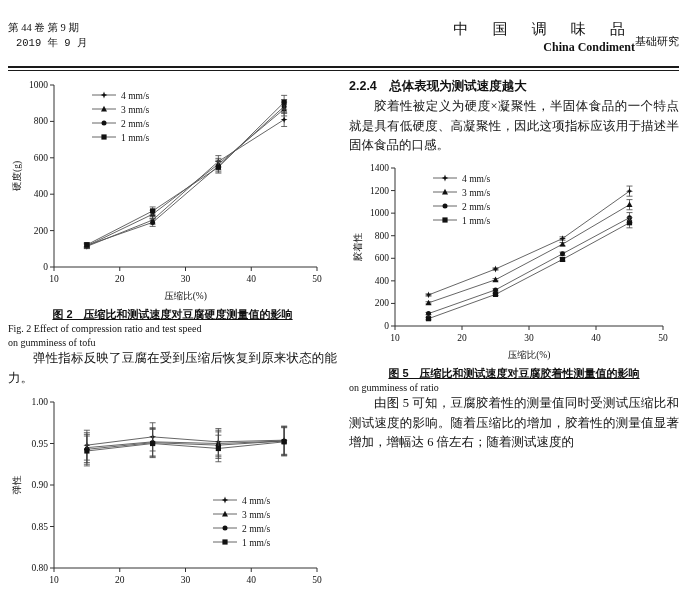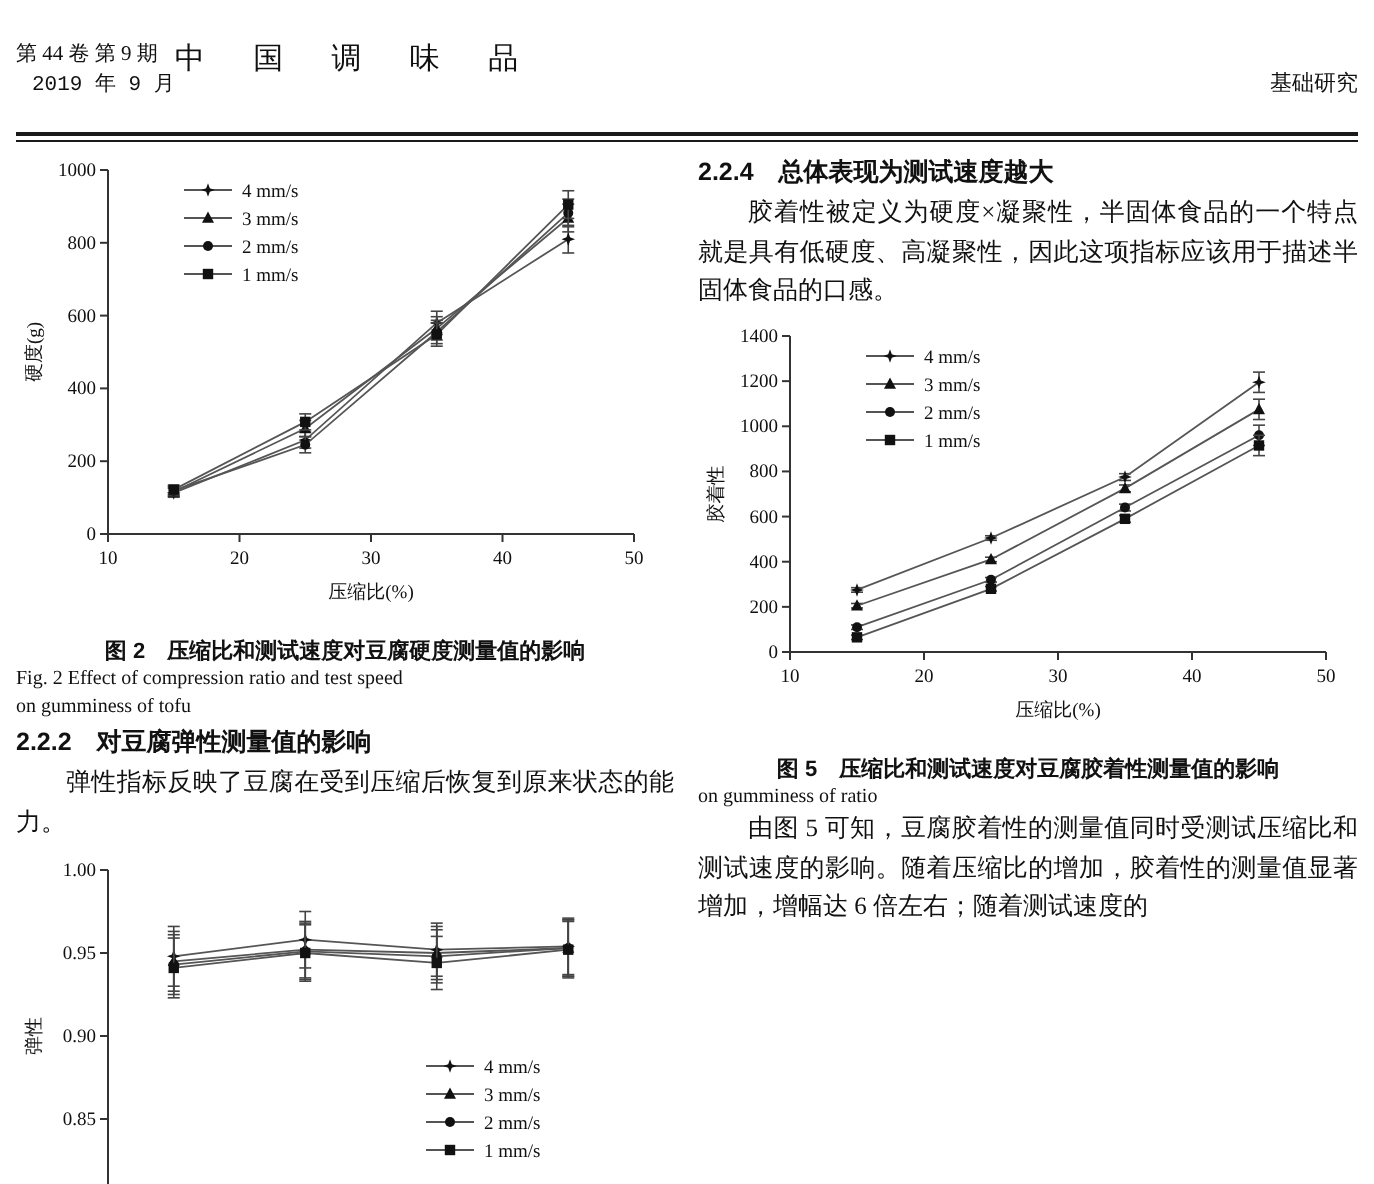--- a/index.html
+++ b/index.html
@@ -3,52 +3,53 @@
 <meta charset="utf-8">
 <style>
   html,body{margin:0;padding:0;background:#fff;}
   body{width:687px;height:592px;overflow:hidden;color:#111;
        font-family:"Liberation Serif","DejaVu Serif",serif;}
   .page{width:671px;height:584px;padding:4px 8px;}
   
   .hdr{display:flex;align-items:flex-start;justify-content:space-between;height:44px;padding-top:4px;margin-top:12px;}
   .hdr-left{font-size:10.5px;line-height:1.5;white-space:nowrap;}
   .hdr-left .l2{padding-left:8px;font-family:Liberation Mono, monospace;}
-  .hdr-center{text-align:left;flex:1;}
+  .hdr-center{text-align:right;flex:1;}
   .hdr-center .zh{font-size:15px;letter-spacing:10px;font-family:"Liberation Sans","DejaVu Sans",sans-serif;}
   .hdr-center .en{font-size:12px;font-weight:bold;margin-top:1px;}
   .hdr-right{font-size:11px;font-family:"Liberation Sans","DejaVu Sans",sans-serif;padding-top:14px;white-space:nowrap;}
   .rule{border-top:2px solid #1a1a1a;border-bottom:1px solid #1a1a1a;height:2px;margin:2px 0 4px 0;}
   
   .cols{display:flex;gap:12px;}
   .col{width:330px;}
   p.body{font-size:12.5px;line-height:1.56;text-align:justify;margin:0;text-indent:2em;}
   .h3{font-size:12.5px;font-weight:bold;font-family:"Liberation Sans","DejaVu Sans",sans-serif;margin:3px 0 2px 0;}
   .cap-zh{font-size:11px;font-weight:bold;text-align:center;
-          font-family:"Liberation Sans","DejaVu Sans",sans-serif;margin-top:15px;}
+          font-family:"Liberation Sans","DejaVu Sans",sans-serif;margin-top:4px;text-decoration:underline;}
   .cap-en{font-size:10px;text-align:left;line-height:1.35;}
   .chart{display:block;}
   .chart text{font-family:"Liberation Serif","DejaVu Serif",serif;font-size:9.5px;fill:#111;}
   .chart .ax{stroke:#333;stroke-width:1;fill:none;}
   .chart .ser{stroke:#555;stroke-width:0.9;fill:none;}
   .chart .err{stroke:#444;stroke-width:0.8;}
   .chart .mk{fill:#111;stroke:none;}
 </style>
 </head>
 <body>
 
 <div class="page">
 
   <div class="hdr">
     <div class="hdr-left">
       <div class="l1">第 44 卷 第 9 期</div>
       <div class="l2">2019 年 9 月</div>
     </div>
     <div class="hdr-center">
       <div class="zh">中 国 调 味 品</div>
+      <div class="en">China Condiment</div>
     </div>
     <div class="hdr-right">基础研究</div>
   </div>
   <div class="rule"></div>
 
   <div class="cols">
 
     <div class="col">
       <svg class="chart" width="325" height="228">
           <line class="ax" x1="46" y1="10" x2="46" y2="192"></line>
@@ -154,21 +155,20 @@
           <line class="ser" x1="84" y1="48" x2="108" y2="48"></line>
           <circle class="mk" cx="96" cy="48" r="2.5"></circle>
           <text x="113" y="51.5">2 mm/s</text>
           <line class="ser" x1="84" y1="62" x2="108" y2="62"></line>
           <rect class="mk" x="93.4" y="59.4" width="5.2" height="5.2"></rect>
           <text x="113" y="65.5">1 mm/s</text>
         </svg>
       <div class="cap-zh">图 2　压缩比和测试速度对豆腐硬度测量值的影响</div>
       <div class="cap-en">Fig. 2 Effect of compression ratio and test speed</div>
       <div class="cap-en">on gumminess of tofu</div>
-      <div class="h3">2.2.2　对豆腐弹性测量值的影响</div>
       <p class="body">弹性指标反映了豆腐在受到压缩后恢复到原来状态的能力。</p>
       <svg class="chart" width="325" height="212" style="margin-top:4px">
           <line class="ax" x1="46" y1="10" x2="46" y2="176"></line>
           <line class="ax" x1="46" y1="176" x2="309" y2="176"></line>
           <line class="ax" x1="42" y1="176" x2="46" y2="176"></line>
           <text x="40" y="179" text-anchor="end">0.80</text>
           <line class="ax" x1="42" y1="134.50000000000006" x2="46" y2="134.50000000000006"></line>
           <text x="40" y="137.50000000000006" text-anchor="end">0.85</text>
           <line class="ax" x1="42" y1="93" x2="46" y2="93"></line>
           <text x="40" y="96" text-anchor="end">0.90</text>

